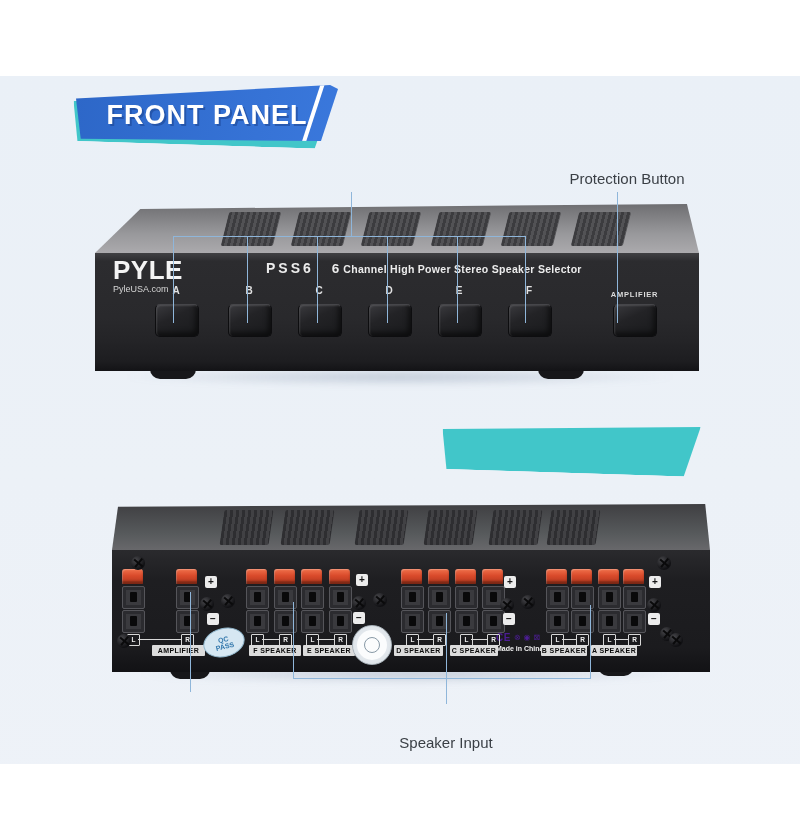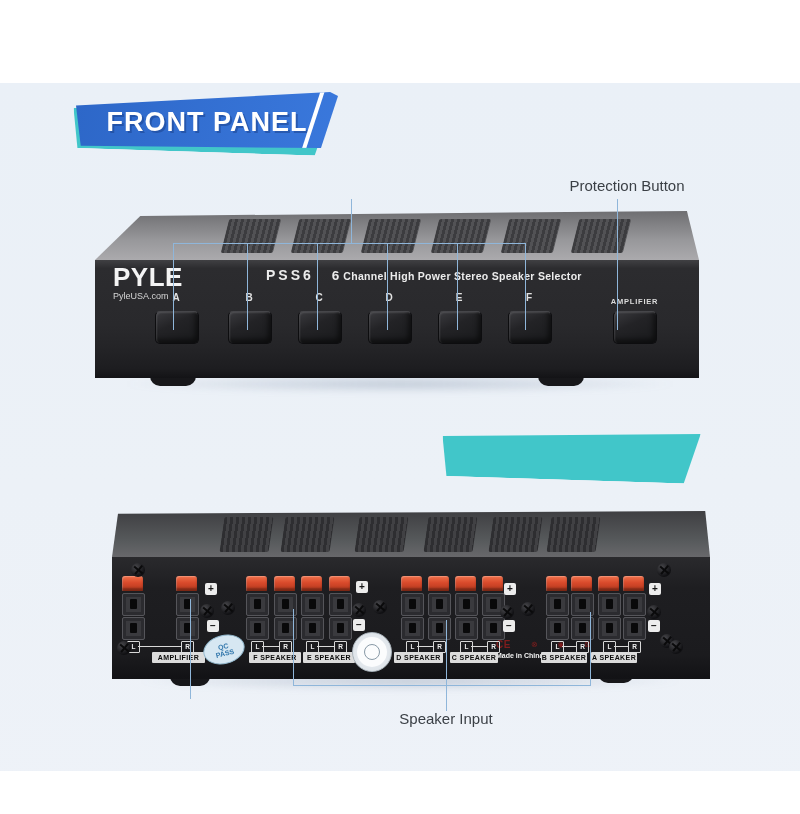--- a/index.html
+++ b/index.html
@@ -1,16 +1,16 @@
 <!DOCTYPE html>
 <html><head>
 <meta charset="utf-8">
 <style>
   html,body{margin:0;padding:0;background:#fff;font-family:"Liberation Sans",sans-serif;}
-  #canvas{position:relative;width:800px;height:764px;background:#fff;overflow:hidden;margin-top:7px;}
+  #canvas{position:relative;width:800px;height:764px;background:#fff;overflow:hidden;}
   .bg-tint{position:absolute;left:0;top:76px;width:800px;height:738px;
     background:linear-gradient(180deg,#eaf0f7 0%,#ecf1f7 55%,#eef2f8 100%);}
 
   
   .banner{position:absolute;width:272px;height:74px;}
   #front-banner{left:71px;top:82px;}
   #back-banner{left:440px;top:410px;}
   .banner-teal{position:absolute;left:2px;top:13px;width:258px;height:50px;background:#41c6c9;
     transform:rotate(1.8deg);clip-path:polygon(0 20%,100% 0,94% 100%,2% 100%);}
   .banner-blue{position:absolute;left:5px;top:3px;width:262px;height:56px;
@@ -19,21 +19,21 @@
     display:flex;align-items:center;justify-content:center;overflow:hidden;}
   .banner-slash{position:absolute;right:24px;top:-8px;width:4px;height:80px;background:#fff;transform:rotate(18deg);}
   .banner-text{font-size:27px;font-weight:800;color:#fff;letter-spacing:1px;padding-top:5px;
     text-shadow:2px 2px 0 rgba(23,62,135,.5);}
 
   
   .callout{position:absolute;font-size:15px;color:#3a3f45;text-align:center;}
   #t-terminal{left:258px;top:170px;width:190px;}
   #t-protection{left:542px;top:170px;width:170px;}
   #t-amplifier{left:106px;top:694px;width:175px;}
-  #t-speaker{left:366px;top:703px;width:160px;text-align:center;}
+  #t-speaker{left:366px;top:734px;width:160px;text-align:center;}
   .cline{position:absolute;background:#8fb6da;z-index:40;}
   #l-term-v{left:351px;top:192px;width:1px;height:44px;}
   #l-term-h{left:173px;top:236px;width:353px;height:1px;}
   #l-prot{left:617px;top:192px;width:1px;height:131px;}
   #l-amp{left:190px;top:592px;width:1px;height:100px;}
   #l-sb-h{left:293px;top:678px;width:298px;height:1px;}
   #l-sb-u1{left:293px;top:602px;width:1px;height:76px;}
   #l-sb-u2{left:446px;top:613px;width:1px;height:65px;}
   #l-sb-u3{left:590px;top:605px;width:1px;height:73px;}
   #l-sb-d{left:446px;top:679px;width:1px;height:25px;}
@@ -103,21 +103,21 @@
   .screw::before{transform:rotate(40deg);}
   .screw::after{transform:rotate(-50deg);}
   #qc{position:absolute;left:203px;top:628px;width:40px;height:27px;border-radius:50%;
     background:#d6e7f2;border:1px solid #93b9cf;display:flex;align-items:center;justify-content:center;
     transform:rotate(-14deg);z-index:11;}
   #qc span{font-size:7px;font-weight:700;color:#3579ad;text-align:center;line-height:7px;width:24px;}
   #dial{position:absolute;left:352px;top:625px;width:38px;height:38px;border-radius:50%;z-index:11;
     background:radial-gradient(circle,#fbfcfd 55%,#e4e9ed 100%);border:1px solid #a8b2ba;
     box-shadow:inset 0 0 0 4px rgba(160,175,190,.25);}
   #dial::after{content:"";position:absolute;left:11px;top:11px;width:14px;height:14px;border:1px solid #8899a6;border-radius:50%;}
-  #cert{position:absolute;left:496px;top:632px;color:#7f1d1d;display:flex;gap:20px;align-items:center;z-index:10;}
+  #cert{position:absolute;left:496px;top:632px;color:#4c1d95;display:flex;gap:3px;align-items:center;z-index:10;}
   #cert .ce{font-size:10px;font-weight:700;letter-spacing:.5px;}
   #cert .glyph{font-size:8px;line-height:10px;}
   #made-in{position:absolute;left:496px;top:645px;font-size:7px;font-weight:700;color:#f2f2f2;z-index:10;}
 </style>
 </head>
 <body>
 
 <div id="canvas">
   <div class="bg-tint"></div>
 

